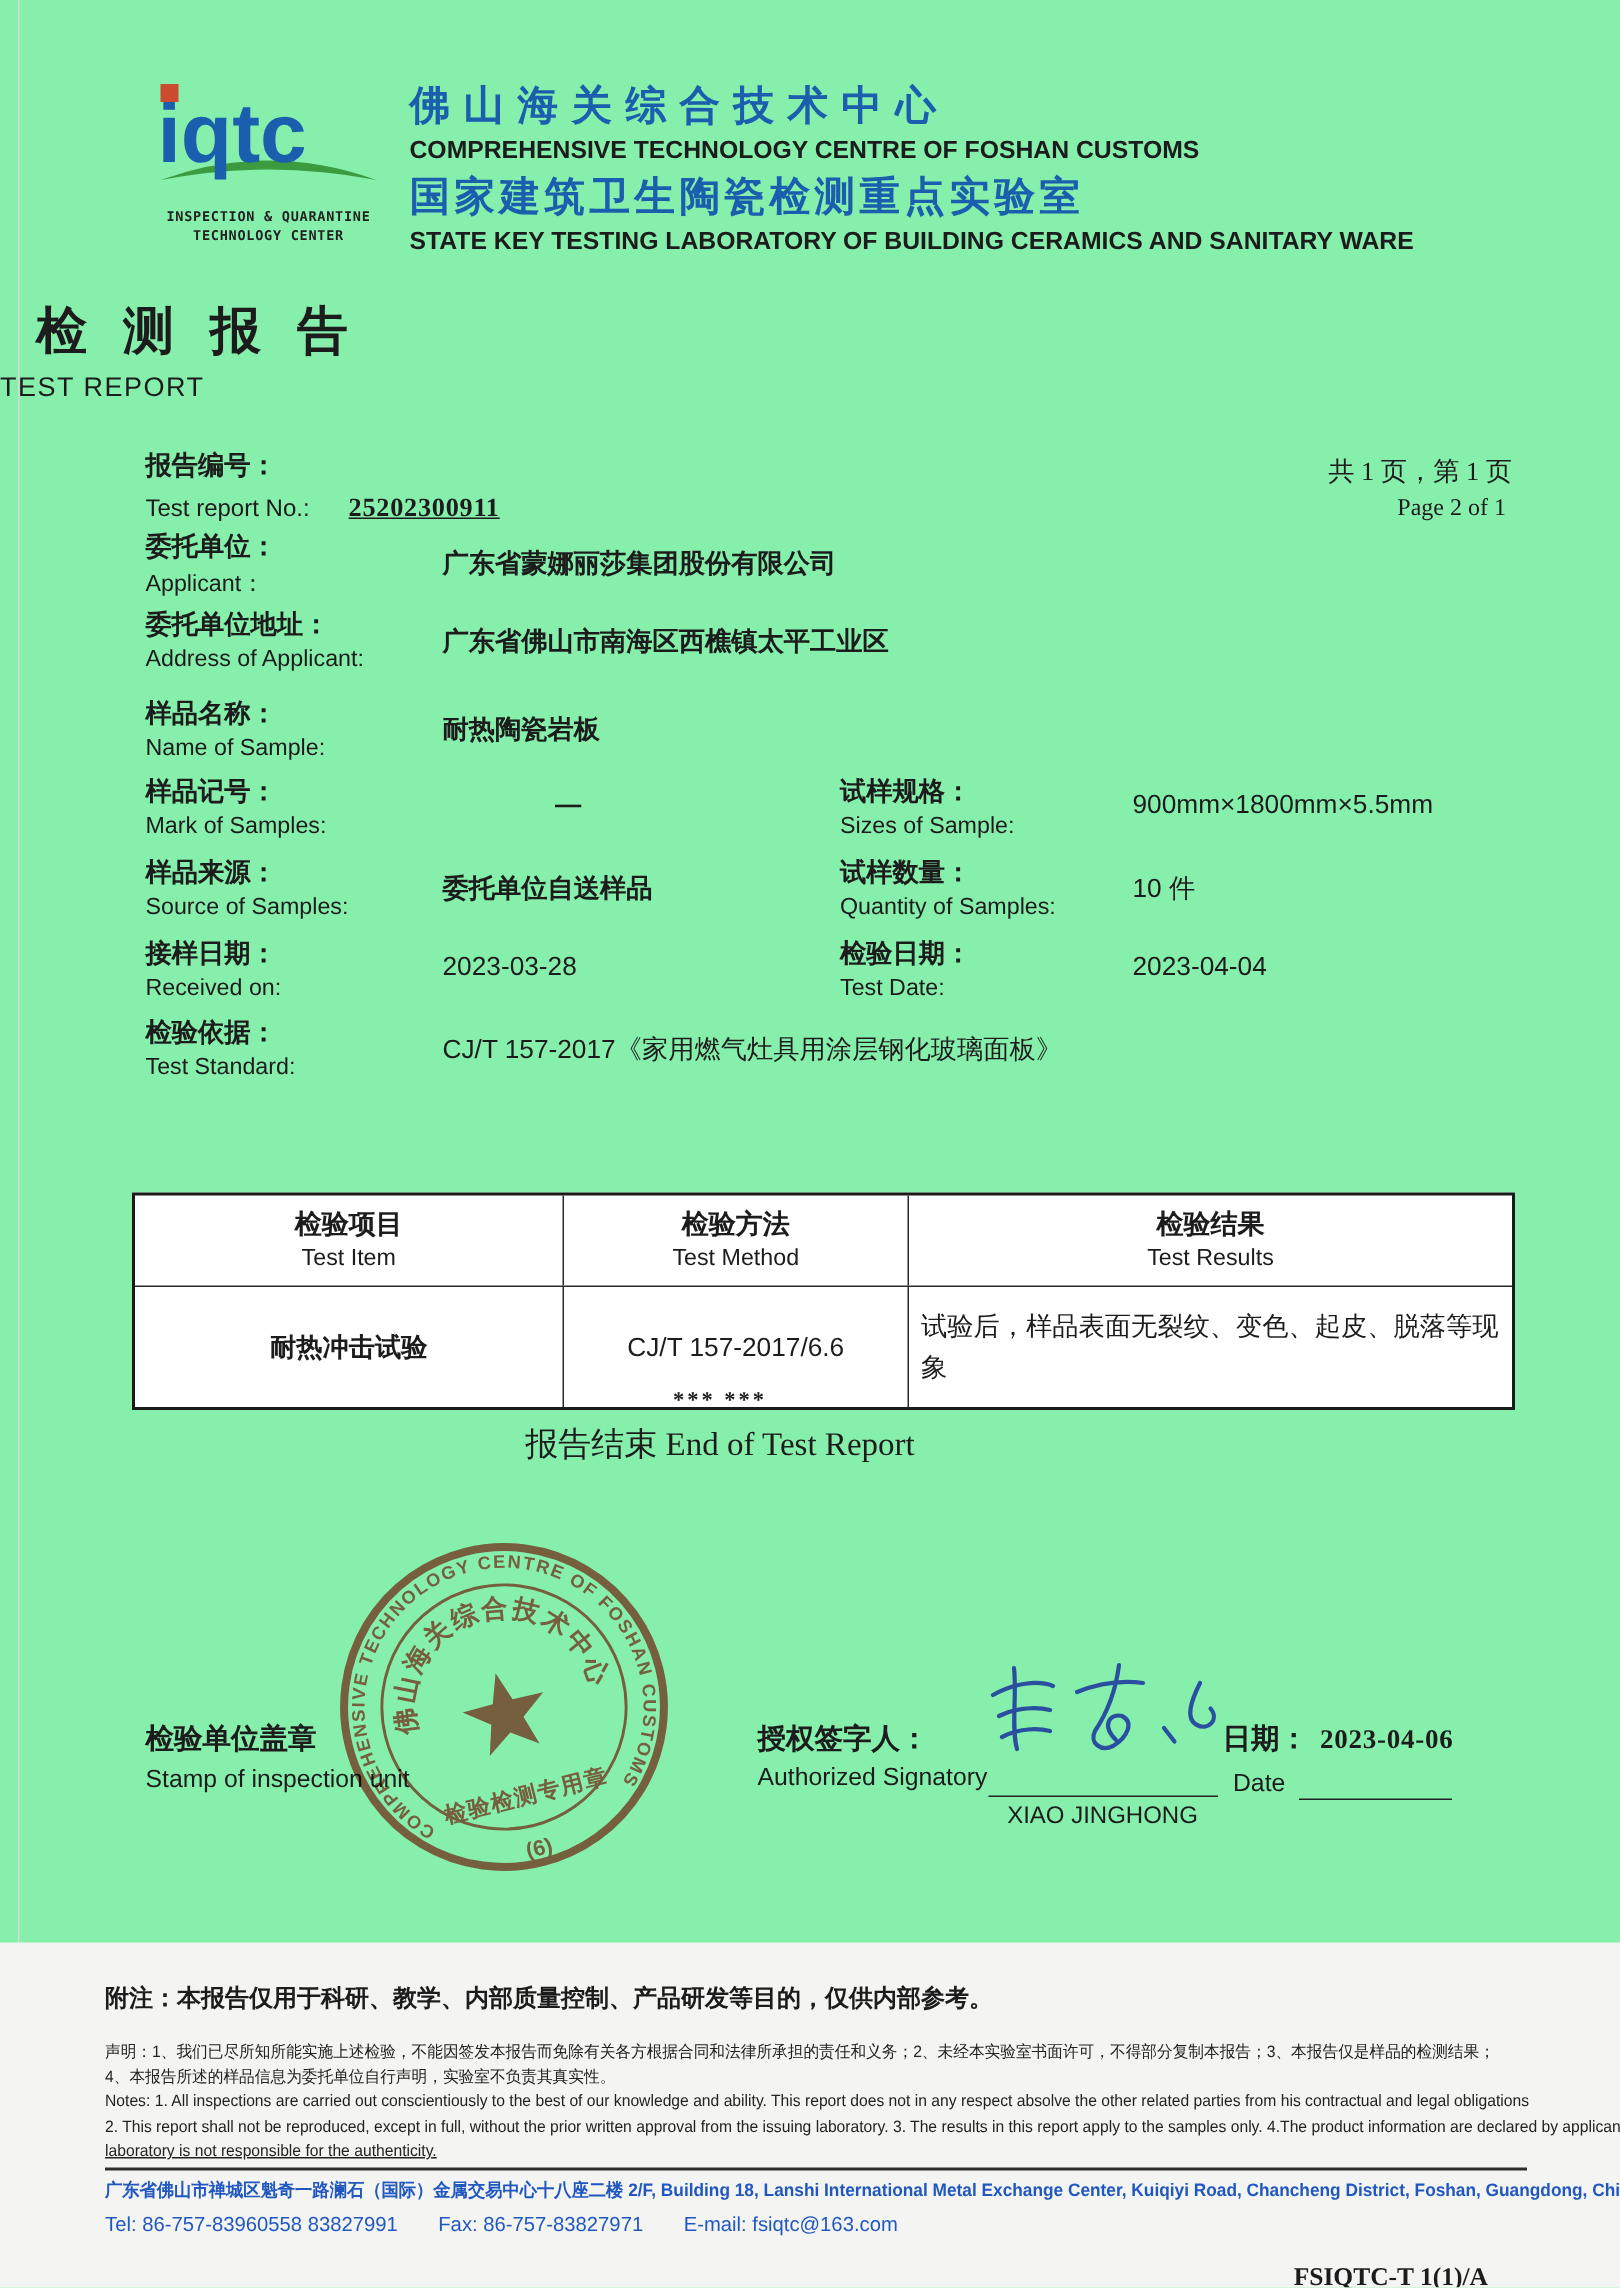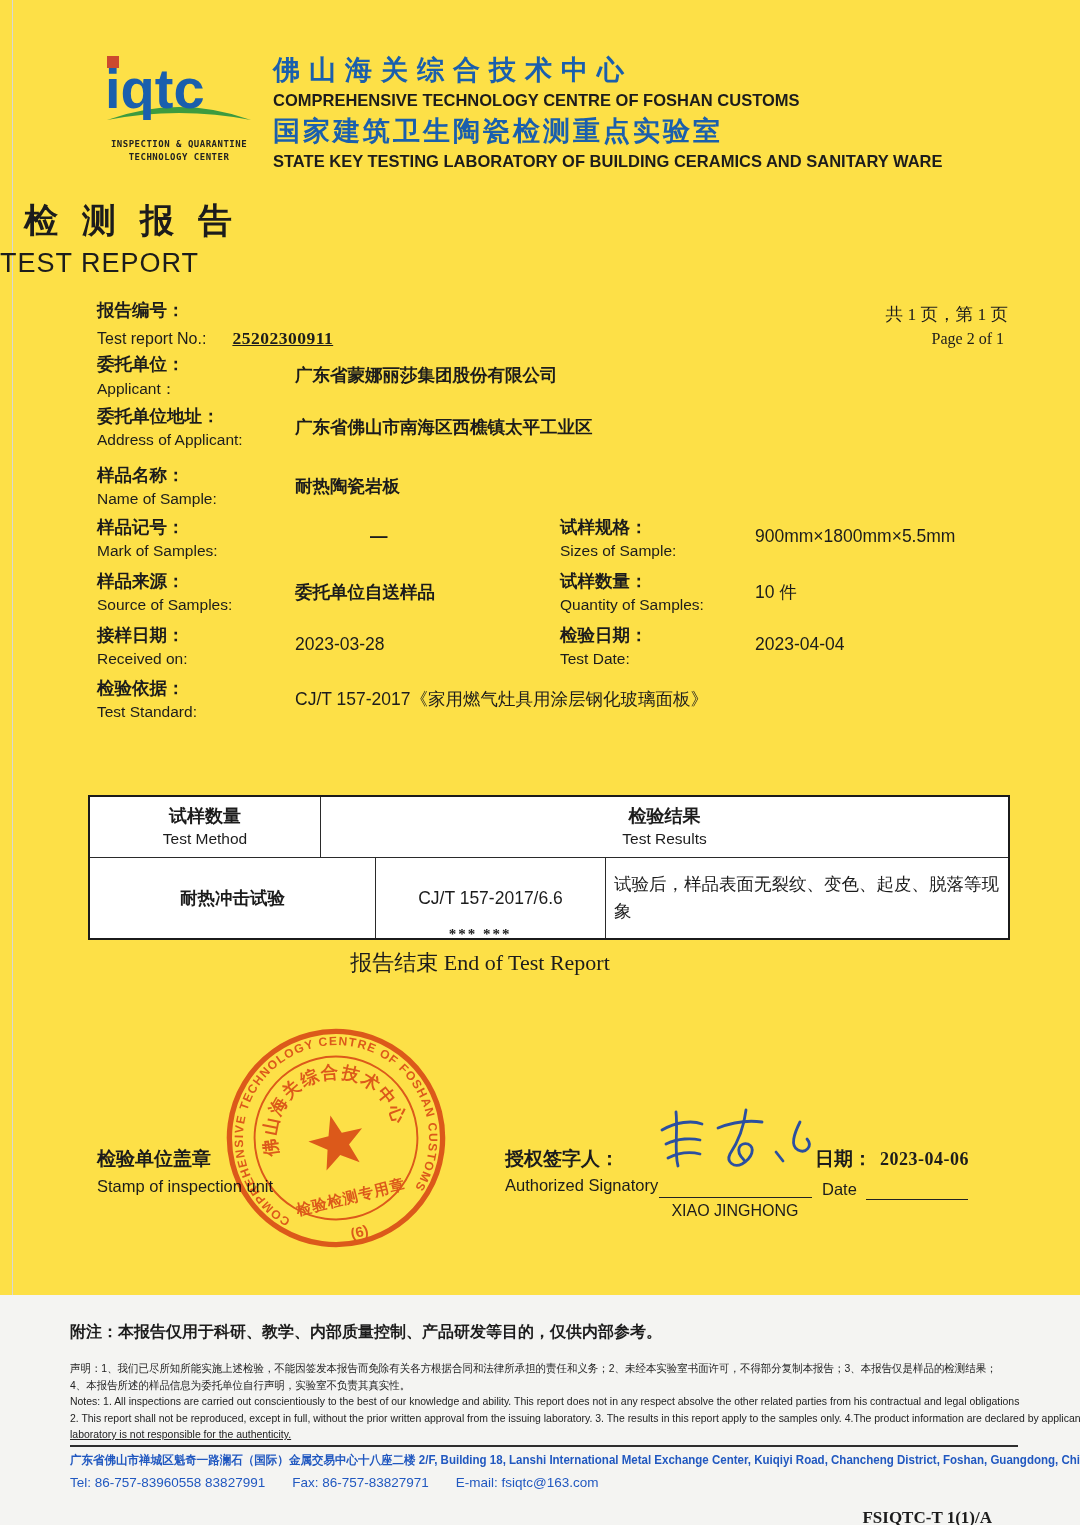--- a/index.html
+++ b/index.html
@@ -1,40 +1,40 @@
 <!DOCTYPE html>
 <html style="--brand-blue: #1a5fad; --logo-green: #3d9b3f; --logo-red: #cc4a2e; --stamp-red: #d84a3e; --footer-blue: #2158c0; --ink: #1c1c1c; --signature-blue: #2b4fa0;"><head>
 <meta charset="utf-8">
 <style>
   :root{
     --brand-blue:#1a5fad; --logo-green:#3d9b3f; --logo-red:#cc4a2e;
     --stamp-red:#d84a3e; --footer-blue:#2158c0; --ink:#1c1c1c; --signature-blue:#2b4fa0;
   }
   *{margin:0;padding:0;box-sizing:border-box;}
   body{margin:0;background:#ffffff;}
-  .page{position:relative;width:1080px;height:1525px;background:#fde047;
+  .page{position:relative;width:1080px;height:1525px;background:#86efac;
         font-family:"Liberation Sans",sans-serif;color:var(--ink);overflow:hidden;}
   .scan-edge{position:absolute;left:12px;top:0;bottom:0;width:1px;background:#d8d8d4;}
   .bottom-band{position:absolute;left:0;right:0;top:1295px;bottom:0;background:#f4f4f2;}
 
   
   .header{position:absolute;left:103px;top:50px;display:flex;gap:18px;}
   .logo{width:152px;}
   .logo-sub{margin-top:2px;text-align:center;font-family:"DejaVu Sans Mono",monospace;
             font-size:9px;font-weight:bold;letter-spacing:.5px;color:#222;line-height:1.4;}
   .hdr-lines{padding-top:2px;}
   .hdr-org-cn{color:var(--brand-blue);font-size:27px;font-weight:700;letter-spacing:9px;}
   .hdr-org-en{font-size:16.5px;font-weight:700;margin-top:3px;}
   .hdr-lab-cn{color:var(--brand-blue);font-size:27px;font-weight:700;letter-spacing:3px;margin-top:3px;}
   .hdr-lab-en{font-size:16.5px;font-weight:700;margin-top:3px;}
 
   
   .title-block{position:absolute;left:0;right:60px;top:198px;text-align:left;}
   .title-cn{font-size:34px;font-weight:700;letter-spacing:24px;padding-left:24px;}
-  .title-en{font-size:27px;letter-spacing:1px;margin-top:4px;}
+  .title-en{font-size:18px;letter-spacing:1px;margin-top:4px;}
 
   
   .meta-left{position:absolute;left:97px;top:298px;}
   .meta-no-cn{font-weight:700;font-size:17.5px;}
   .meta-no-row{margin-top:6px;font-size:16px;}
   .meta-no-val{font-family:"Liberation Serif",serif;font-weight:700;font-size:17.5px;
                text-decoration:underline;margin-left:26px;letter-spacing:.5px;}
   .meta-right{position:absolute;right:72px;top:302px;text-align:right;
               font-family:"Liberation Serif",serif;}
   .meta-pages-cn{font-size:17.5px;}
@@ -209,22 +209,26 @@
   <div class="f-row" style="top:676px;">
     <div class="lbl">
         <div class="lbl-cn">检验依据：</div>
         <div class="lbl-en">Test Standard:</div>
       </div>
     <div class="val">CJ/T 157-2017《家用燃气灶具用涂层钢化玻璃面板》</div>
   </div>
 
   <div class="rtable">
     <div class="t-row t-head">
+      <div class="t-cell c1">
+        <div class="th-cn">检验项目</div>
+        <div class="th-en">Test Item</div>
+      </div>
       <div class="t-cell c2">
-        <div class="th-cn">试样数量</div>
+        <div class="th-cn">检验方法</div>
         <div class="th-en">Test Method</div>
       </div>
       <div class="t-cell c3">
         <div class="th-cn">检验结果</div>
         <div class="th-en">Test Results</div>
       </div>
     </div>
     <div class="t-row t-body">
       <div class="t-cell c1 cell-item">耐热冲击试验</div>
       <div class="t-cell c2">CJ/T 157-2017/6.6</div>

